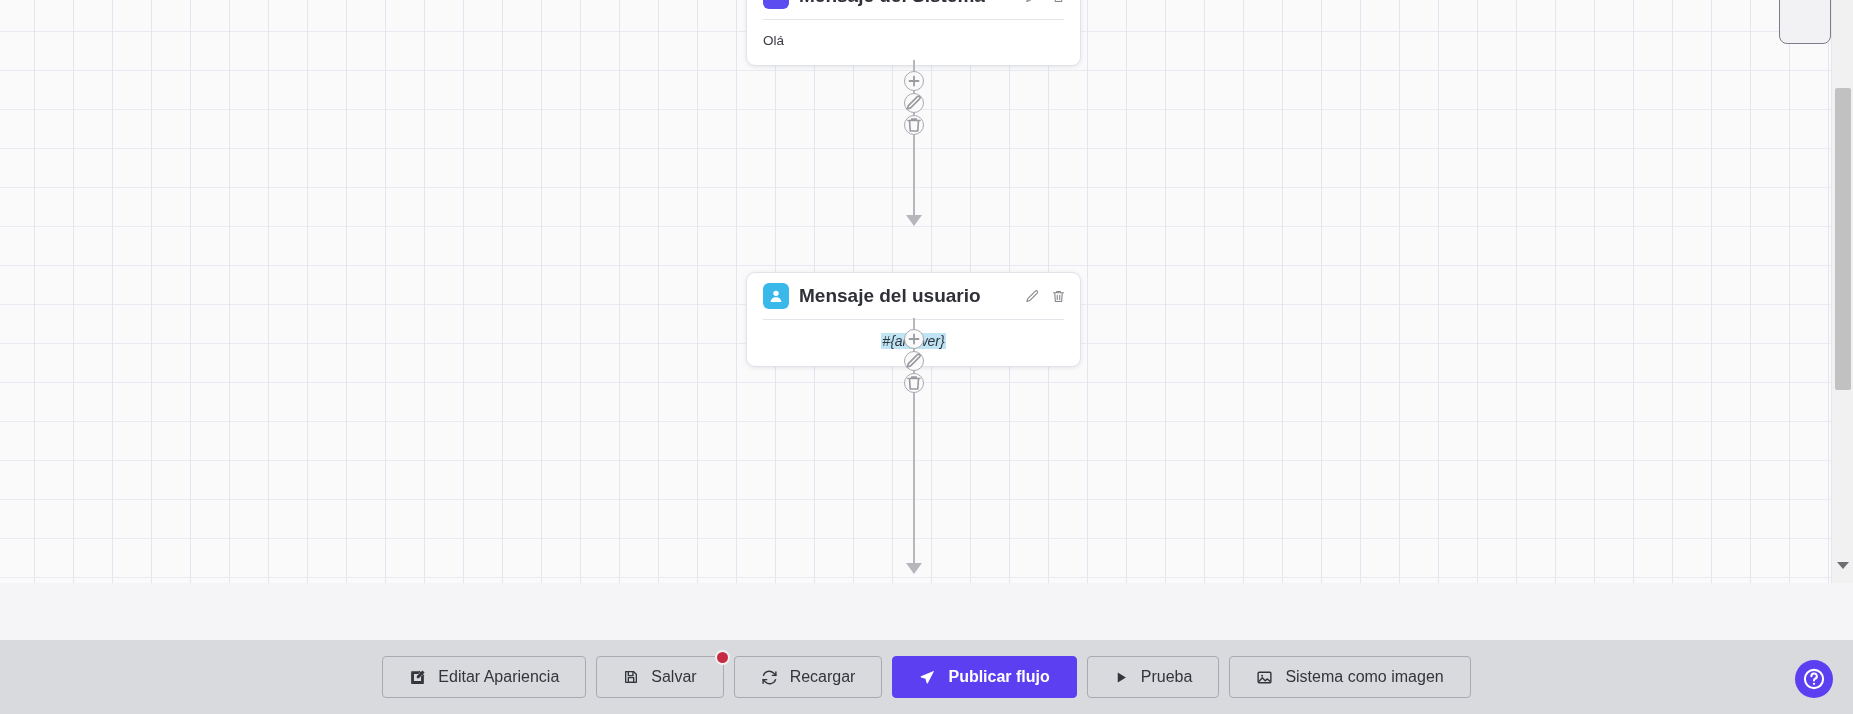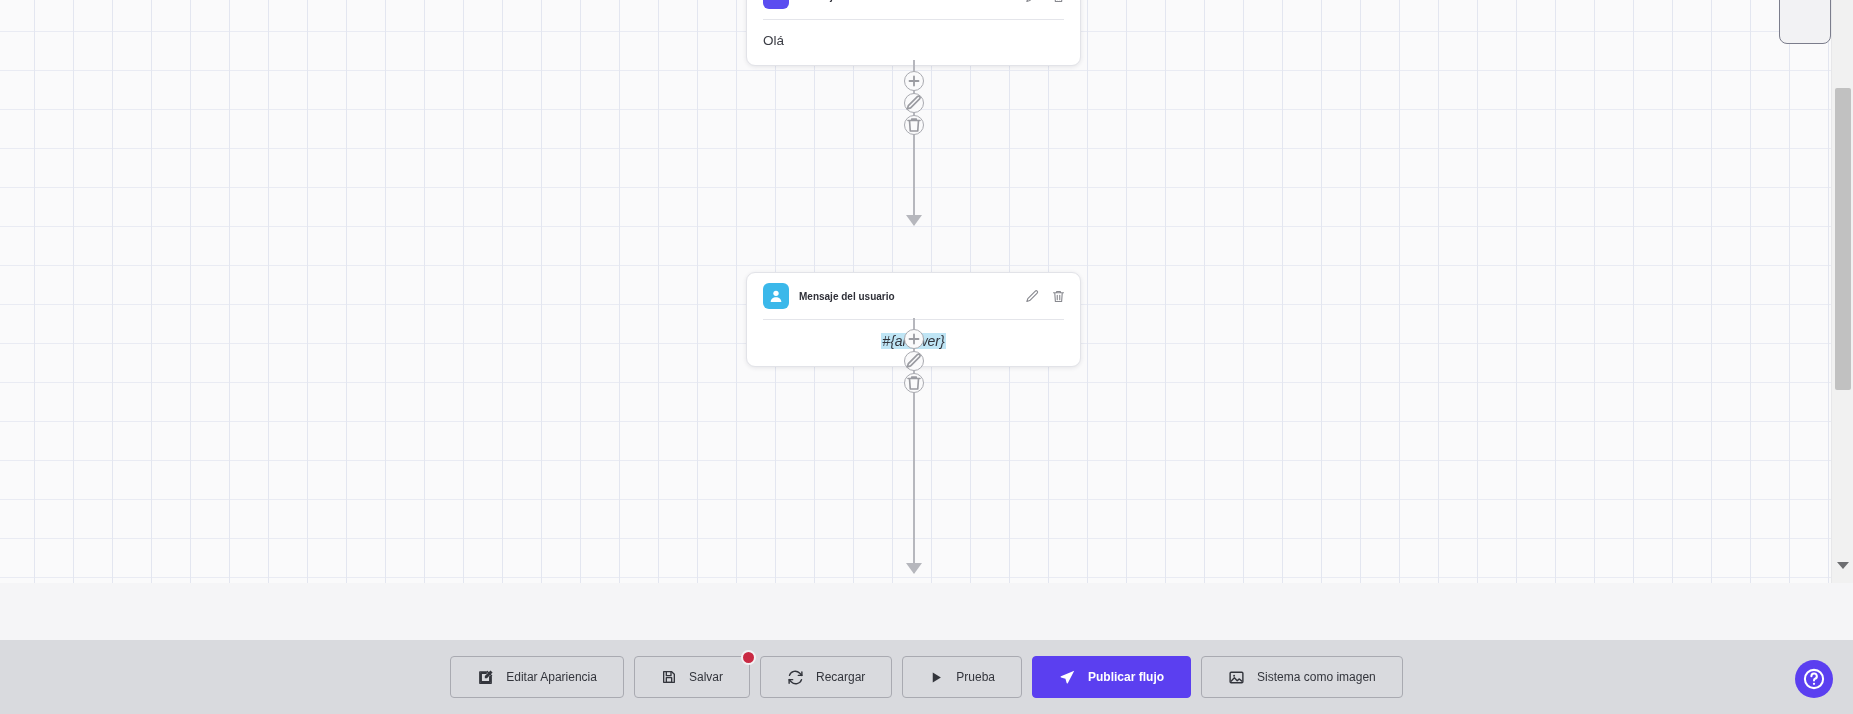--- a/index.html
+++ b/index.html
@@ -38,21 +38,21 @@
     gap: 10px;
   }
   .node-badge {
     width: 26px; height: 26px; border-radius: 6px;
     flex: 0 0 26px;
     display: flex; align-items: center; justify-content: center;
   }
   .badge-system { background: #5b4df0; }
   .badge-user   { background: #3bb8ea; }
   .node-title {
-    font-size: 10px; font-weight: bold; color: #2f3038;
+    font-size: 19px; font-weight: bold; color: #2f3038;
     flex: 1 1 auto; white-space: nowrap;
   }
   .node-actions { display: flex; align-items: center; gap: 11px; }
   .act-ico { width: 15px; height: 15px; display: block; cursor: pointer; }
   .node-sep { height: 1px; background: #e4e5ea; margin: 0 16px; }
   .node-body { padding: 13px 16px 17px 16px; font-size: 13.5px; color: #3b3d45; }
   .node-body.center { text-align: center; }
   .var-chip {
     font-style: italic;
     background: #bfe5f5;
@@ -126,21 +126,21 @@
   }
   .tbtn {
     position: relative;
     height: 42px;
     display: flex; align-items: center; justify-content: space-between;
     gap: 12px;
     padding: 0 26px;
     background: #d9dade;
     border: 1px solid #a9aab1;
     border-radius: 4px;
-    font-size: 12px; color: #33353c;
+    font-size: 16px; color: #33353c;
     cursor: pointer; white-space: nowrap;
   }
   .tbtn.primary {
     background: #5b3ff0; border-color: #5b3ff0;
     color: #ffffff; font-weight: bold;
   }
   .tbtn .ico { display: flex; align-items: center; }
   .dot-badge {
     position: absolute; right: -7px; top: -7px;
     width: 15px; height: 15px; border-radius: 50%;
@@ -297,36 +297,36 @@
         <svg width="17" height="17" viewBox="0 0 24 24" fill="none" stroke="#33353c" stroke-width="2" stroke-linecap="round" stroke-linejoin="round">
           <path d="M3.5 9a8.5 8.5 0 0 1 14.2-3.2L21 9"></path>
             <path d="M21 4v5h-5"></path>
           <path d="M20.5 15a8.5 8.5 0 0 1-14.2 3.2L3 15"></path>
             <path d="M3 20v-5h5"></path>
         </svg>
       </span>
       <span>Recargar</span>
     </div>
 
+    <div class="tbtn primary">
+      <span class="ico">
+        <svg width="17" height="17" viewBox="0 0 24 24" fill="#ffffff">
+          <path d="M21.5 2.5 2.8 10.4c-.8.3-.8 1.4.1 1.6l6.2 1.7 1.7 6.2c.2.9 1.3.9 1.6.1z"></path>
+        </svg>
+      </span>
+      <span>Publicar flujo</span>
+    </div>
+
     <div class="tbtn">
       <span class="ico">
         <svg width="15" height="15" viewBox="0 0 24 24" fill="#33353c">
           <path d="M6 4l13 8-13 8z"></path>
         </svg>
       </span>
       <span>Prueba</span>
-    </div>
-
-    <div class="tbtn primary">
-      <span class="ico">
-        <svg width="17" height="17" viewBox="0 0 24 24" fill="#ffffff">
-          <path d="M21.5 2.5 2.8 10.4c-.8.3-.8 1.4.1 1.6l6.2 1.7 1.7 6.2c.2.9 1.3.9 1.6.1z"></path>
-        </svg>
-      </span>
-      <span>Publicar flujo</span>
     </div>
 
     <div class="tbtn">
       <span class="ico">
         <svg width="17" height="17" viewBox="0 0 24 24" fill="none" stroke="#33353c" stroke-width="2">
           <rect x="3" y="4.5" width="18" height="15" rx="1.5"></rect>
           <circle cx="8.6" cy="9.6" r="1.4" fill="#33353c" stroke="none"></circle>
           <path d="M4 17.5l5-5 4 4 3-2.5 4 3.5" stroke-linejoin="round"></path>
         </svg>
       </span>

